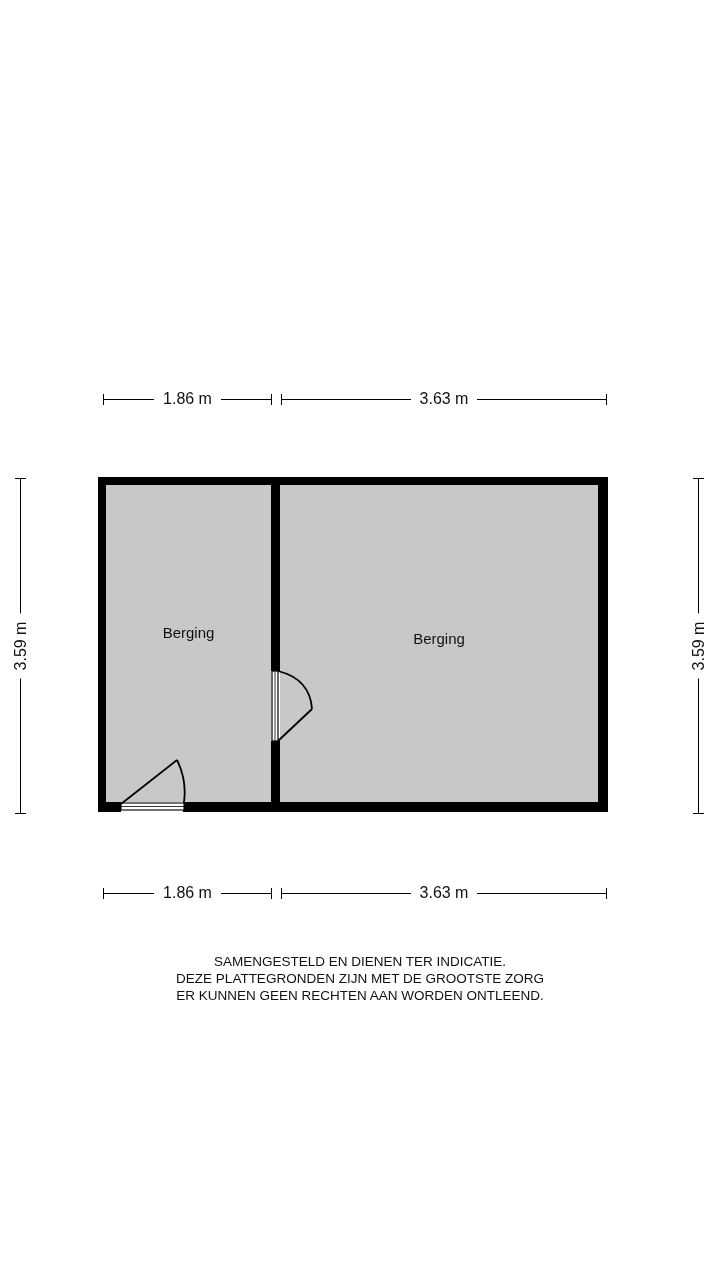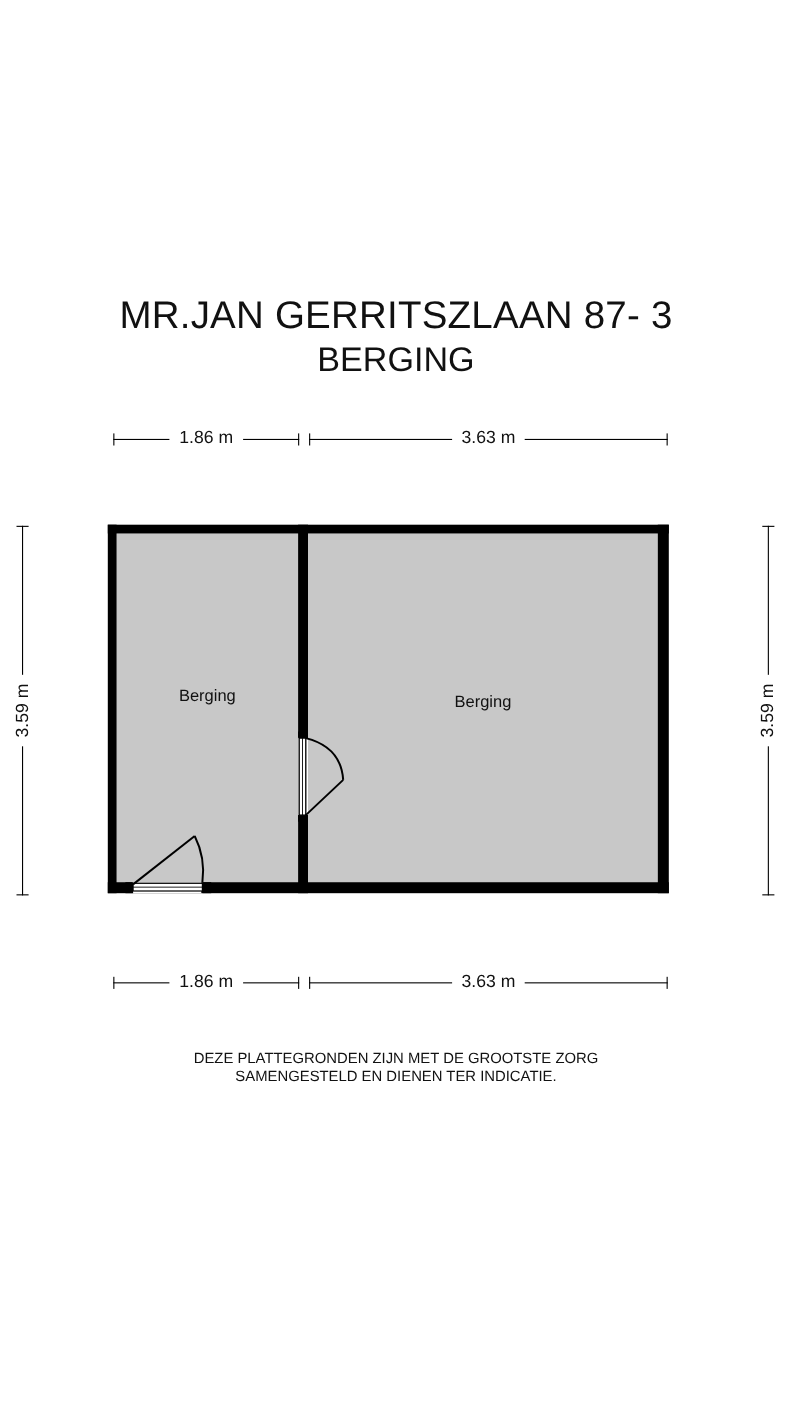--- a/index.html
+++ b/index.html
@@ -174,24 +174,20 @@
     line-height: 17px;
     color: #111111;
   }
   .footer div { white-space: nowrap; }
 </style>
 </head>
 <body>
 
 <div id="page">
 
-  <div class="title-block">
-    <div class="title-line1">MR.JAN GERRITSZLAAN 87- 3</div>
-    <div class="title-line2">BERGING</div>
-  </div>
 
   <div class="dim-row top">
     <div class="dim-seg" style="left:103px; width:169px;">
       <div class="rule"></div>
       <div class="tick left"></div>
       <div class="tick right"></div>
       <div class="dim-label"><span>1.86 m</span></div>
     </div>
     <div class="dim-seg" style="left:281px; width:326px;">
       <div class="rule"></div>
@@ -267,17 +263,18 @@
     </div>
     <div class="dim-seg" style="left:281px; width:326px;">
       <div class="rule"></div>
       <div class="tick left"></div>
       <div class="tick right"></div>
       <div class="dim-label"><span>3.63 m</span></div>
     </div>
   </div>
 
   <div class="footer">
+    <div>SAMENGESTELD EN DIENEN TER INDICATIE.</div>
     <div>DEZE PLATTEGRONDEN ZIJN MET DE GROOTSTE ZORG</div>
-    <div>SAMENGESTELD EN DIENEN TER INDICATIE.</div>
+    <div>ER KUNNEN GEEN RECHTEN AAN WORDEN ONTLEEND.</div>
   </div>
 
 </div>
 
 </body></html>

